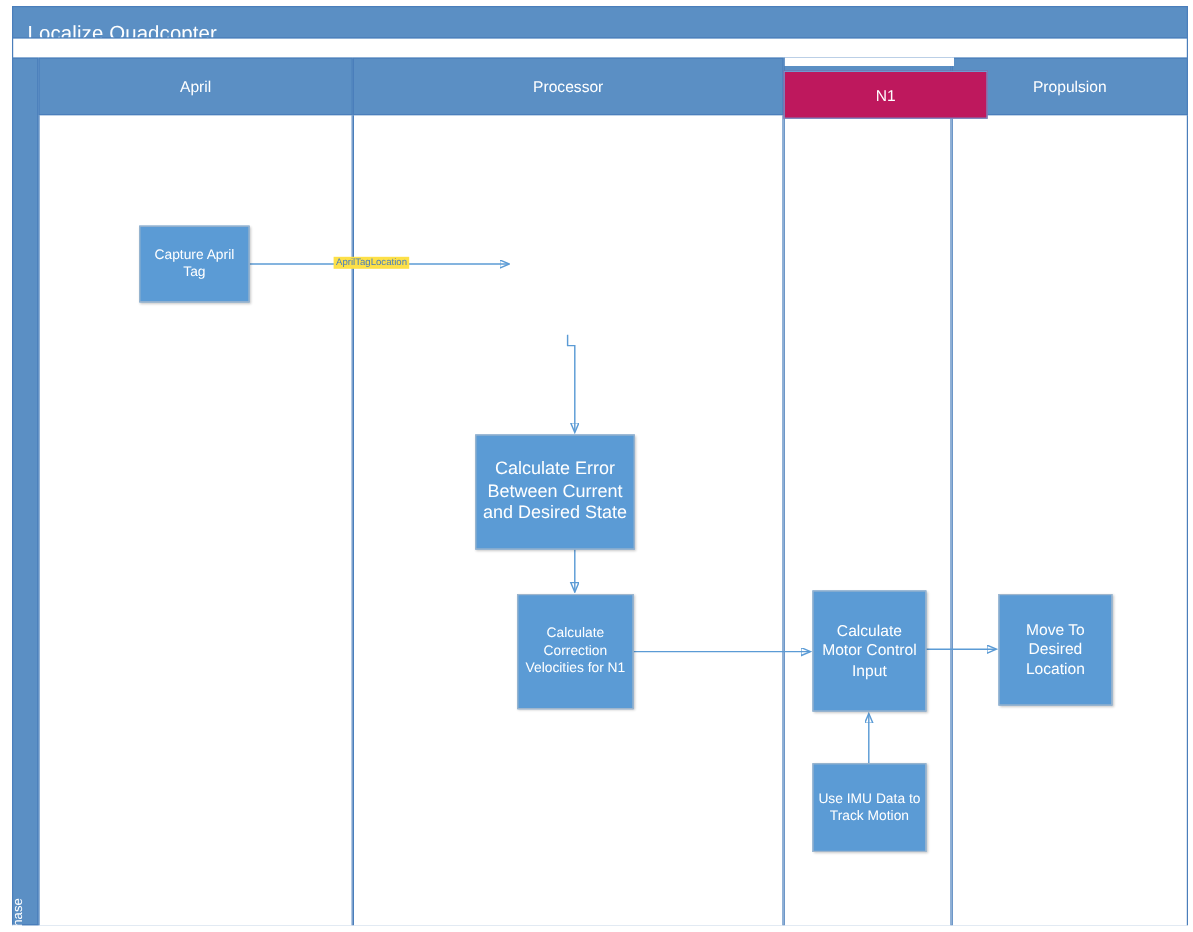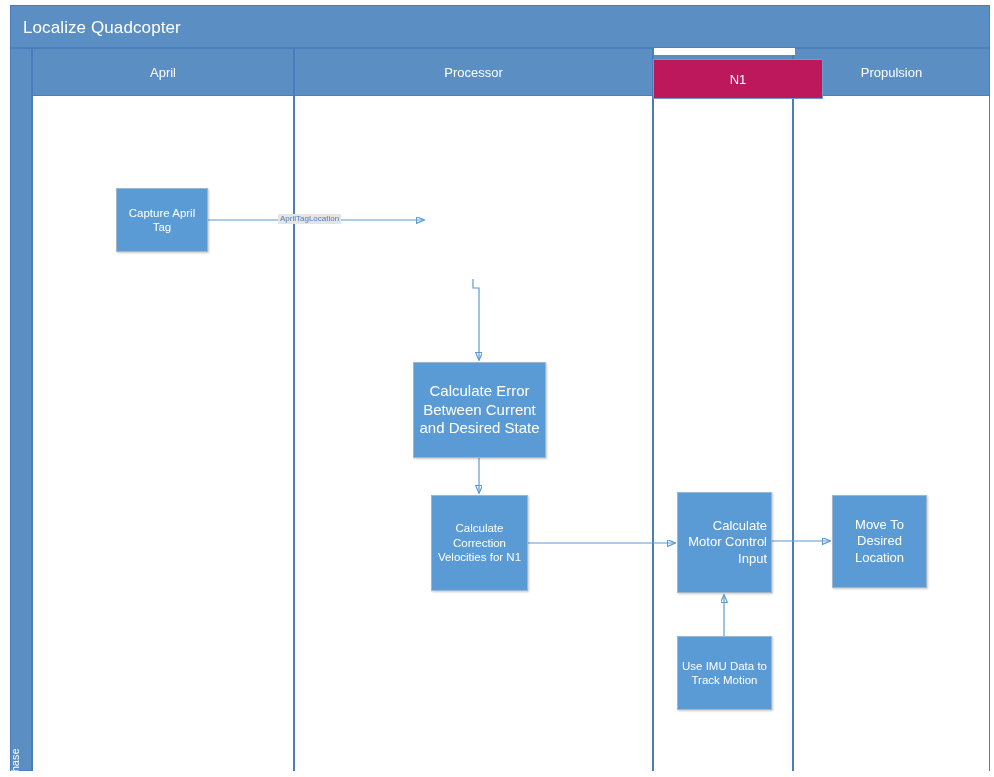--- a/index.html
+++ b/index.html
@@ -31,21 +31,21 @@
     box-sizing: border-box;
     border: 1px solid #4a7ebb;
     background: #ffffff;
   }
 
   .pool-title {
     position: absolute;
     left: 10px;
     top: 5px;
     width: 980px;
-    height: 43px;
+    height: 27px;
     box-sizing: border-box;
     background: #5b8fc4;
     border: 1px solid #4a7ebb;
     color: #ffffff;
     font-size: 17px;
     line-height: 43px;
     padding-left: 12px;
     letter-spacing: .1px;
     white-space: nowrap;
     overflow: hidden;
@@ -163,21 +163,21 @@
   }
   .conn-svg line, .conn-svg polyline, .conn-svg path {
     stroke: #5b9bd5;
     stroke-width: 1.2;
     fill: none;
   }
   .conn-label {
     position: absolute;
     font-size: 8px;
     color: #4a7ebb;
-    background: #e5e5e5;
+    background: #fde047;
     padding: 0 2px;
     white-space: nowrap;
     z-index: 4;
     line-height: 10px;
   }
 </style>
 </head>
 <body>
 
 <div id="canvas">
@@ -233,29 +233,29 @@
     <line x1="724" y1="636" x2="724" y2="595" marker-end="url(#ah)"></line>
   </svg>
 
   <div class="conn-label" style="left:278px; top:214px;">AprilTagLocation</div>
 
   <div class="node fs-sm" style="left:116px; top:188px; width:92px; height:64px;">
     <span class="txt">Capture April Tag</span>
   </div>
 
 
-  <div class="node fs-lg" style="left:413px; top:362px; width:133px; height:96px;justify-content:flex-end;">
+  <div class="node fs-lg" style="left:396px; top:362px; width:133px; height:96px;justify-content:flex-end;">
     <span class="txt">Calculate Error Between Current and Desired State</span>
   </div>
 
   <div class="node fs-sm" style="left:431px; top:495px; width:97px; height:96px;">
     <span class="txt">Calculate Correction Velocities for N1</span>
   </div>
 
-  <div class="node fs-md" style="left:677px; top:492px; width:95px; height:101px;text-align:right;">
+  <div class="node fs-md" style="left:677px; top:492px; width:95px; height:101px;">
     <span class="txt">Calculate Motor Control Input</span>
   </div>
 
   <div class="node fs-md" style="left:832px; top:495px; width:95px; height:93px;">
     <span class="txt">Move To Desired Location</span>
   </div>
 
   <div class="node fs-sm" style="left:677px; top:636px; width:95px; height:74px;">
     <span class="txt">Use IMU Data to Track Motion</span>
   </div>

